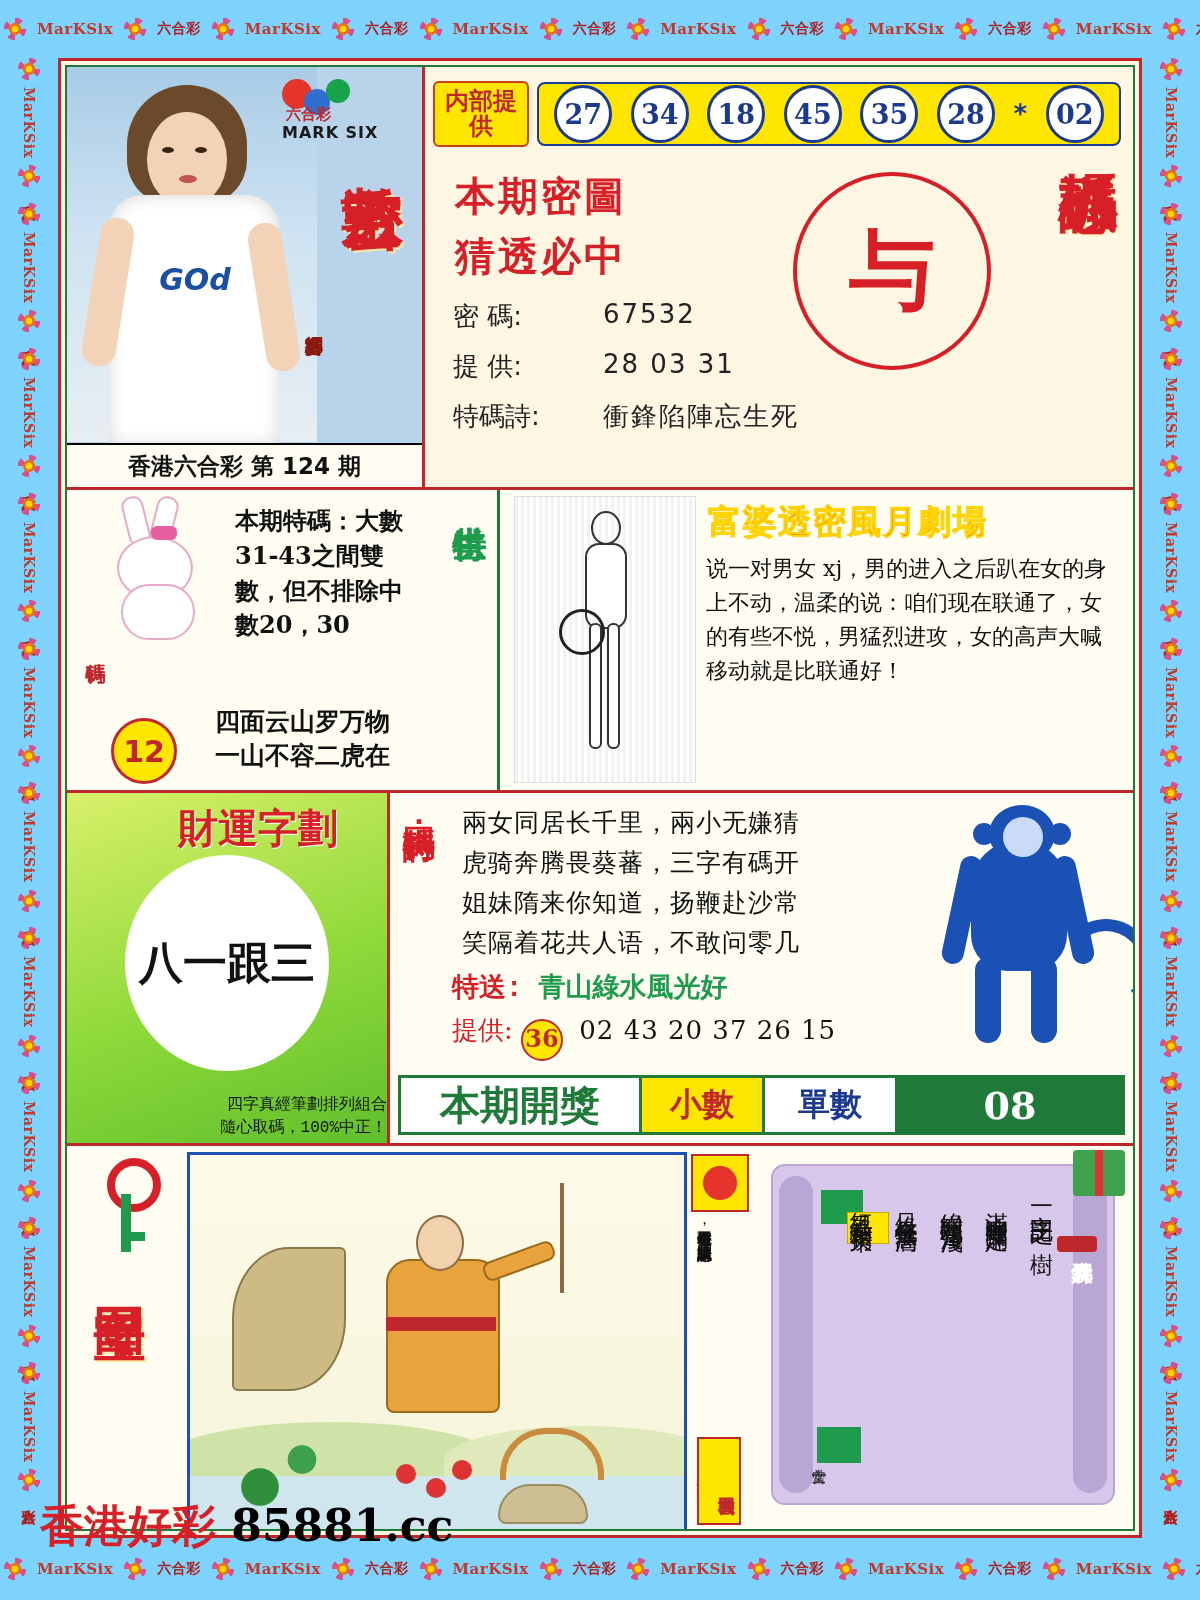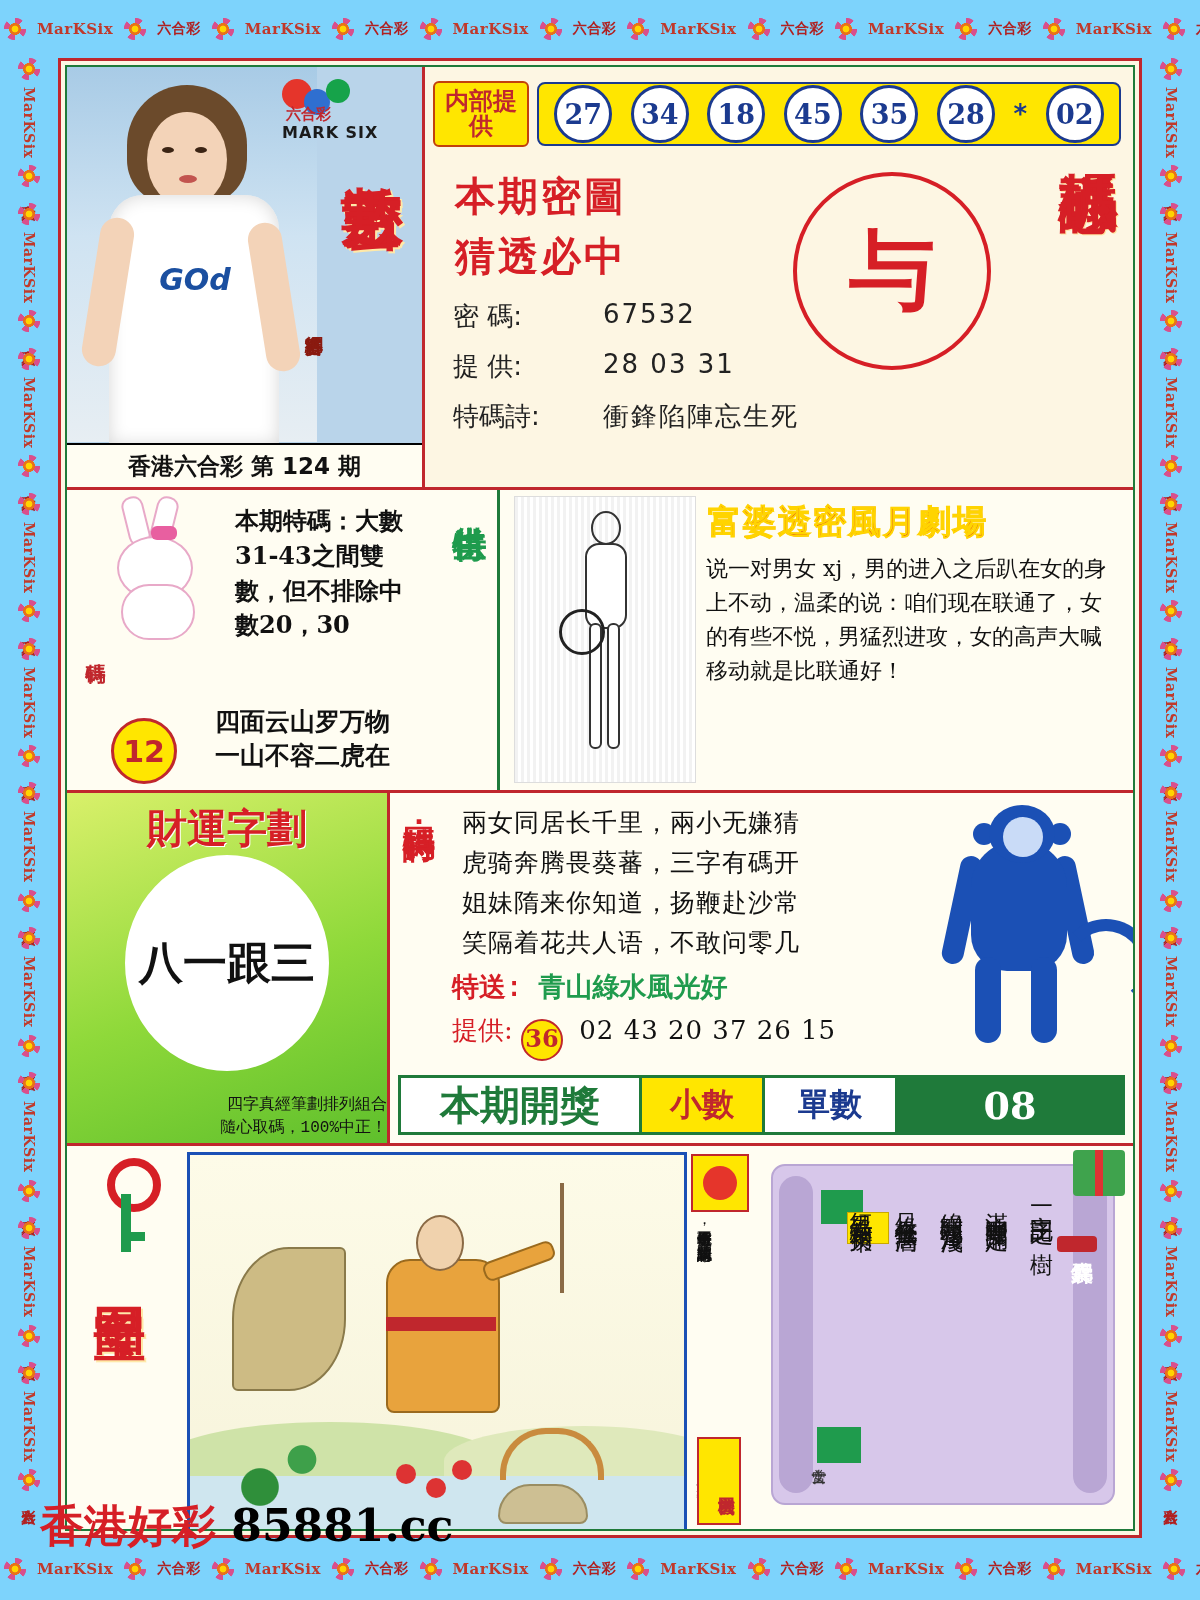--- a/index.html
+++ b/index.html
@@ -93,21 +93,21 @@
   .l-body{position:absolute;left:14px;top:32px;width:38px;height:82px;border:2px solid #333;border-radius:14px;background:#fff;}
   .l-leg{position:absolute;width:9px;height:122px;border:2px solid #333;border-radius:6px;background:#fff;top:112px;}
   .l-leg.l{left:18px}.l-leg.r{left:36px}
   .ball-o{position:absolute;left:44px;top:112px;width:40px;height:40px;border-radius:50%;border:3px solid #222;}
   .fuposhow{position:absolute;left:208px;top:10px;font-size:33px;font-weight:bold;color:#d61f26;font-family:"DejaVu Serif","Liberation Serif",serif;-webkit-text-stroke:1px #ffd400;letter-spacing:2px;}
   .joke{position:absolute;left:206px;top:62px;right:25px;font-size:22px;line-height:1.55;color:#111;font-family:"DejaVu Serif","Liberation Serif",serif;}
 
   
   .sec3{display:flex;height:350px;border-bottom:3px solid #c0272d;}
   .s3left{width:320px;border-right:3px solid #c0272d;background:linear-gradient(160deg,#d9f06a 0%,#8fd93a 55%,#5fbf2c 100%);position:relative;}
-  .s3title{position:absolute;top:8px;left:0;width:100%;text-align:center;font-size:40px;font-weight:bold;color:#d61f26;font-family:"DejaVu Serif","Liberation Serif",serif;text-shadow:1px 1px 0 #fff;}
+  .s3title{position:absolute;top:8px;left:0;width:100%;text-align:center;font-size:40px;font-weight:bold;color:#d61f26;font-family:"DejaVu Serif","Liberation Serif",serif;text-shadow:1px 1px 0 #fff;padding-left:31px;}
   .oval{position:absolute;left:58px;top:62px;width:200px;height:212px;border-radius:50%;background:#fff;border:2px solid #fff;display:flex;flex-direction:row;align-items:center;justify-content:center;}
   .oval div{font-size:44px;font-weight:bold;color:#111;font-family:"DejaVu Serif","Liberation Serif",serif;line-height:1.12;}
   .s3foot{position:absolute;bottom:4px;left:0;width:100%;text-align:right;font-size:16px;color:#111;font-family:Liberation Mono, monospace;line-height:1.4;}
   .s3right{flex:1;position:relative;background:#fffdf2;}
   .tmsy{position:absolute;left:10px;top:10px;writing-mode:vertical-rl;font-size:32px;font-weight:bold;color:#d61f26;font-family:"DejaVu Serif","Liberation Serif",serif;line-height:1.2;}
   .poem4{position:absolute;left:72px;top:10px;font-size:25px;line-height:1.6;color:#111;font-family:"DejaVu Serif","Liberation Serif",serif;letter-spacing:1px;}
   .tesong{position:absolute;left:62px;top:176px;font-size:27px;font-weight:bold;color:#d61f26;font-family:Liberation Mono, monospace;}
   .tesong b{color:#1f9b4d;}
   .tigong{position:absolute;left:62px;top:220px;font-size:26px;color:#d61f26;font-family:"DejaVu Serif","Liberation Serif",serif;}
   .tigong .hl{display:inline-block;width:38px;height:38px;border-radius:50%;background:#ffe600;border:2px solid #c0272d;color:#c0272d;text-align:center;line-height:36px;font-weight:bold;font-size:24px;vertical-align:-8px;}

